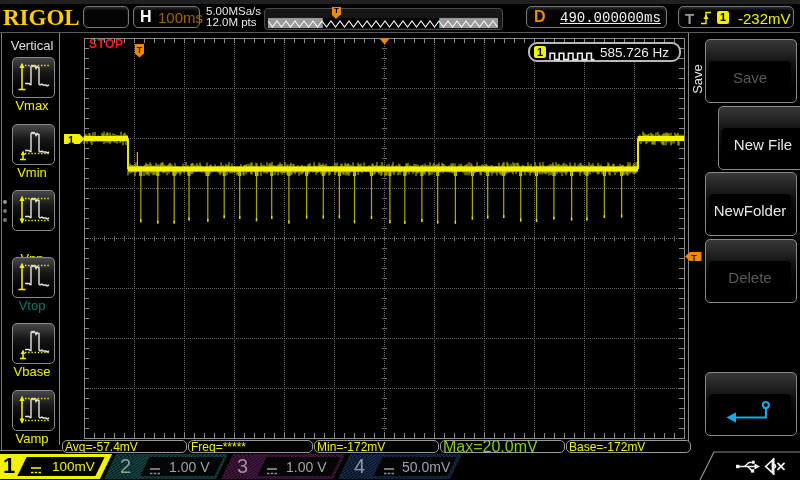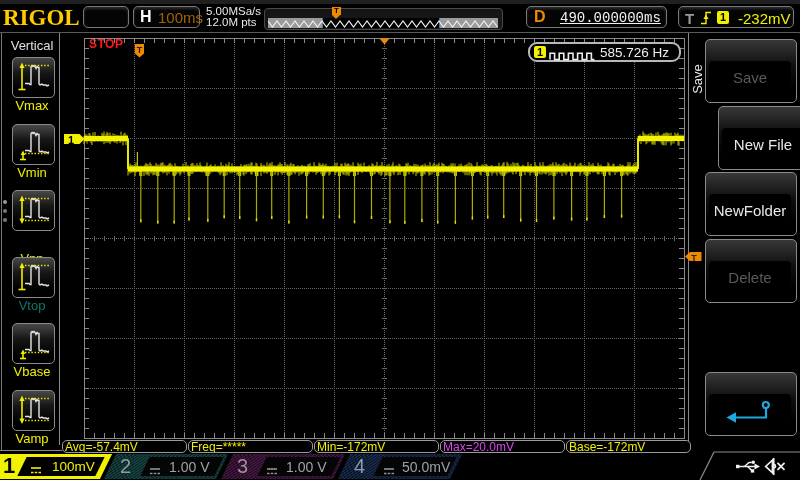--- a/index.html
+++ b/index.html
@@ -180,21 +180,21 @@
     <div class="rbtn" style="top:371.5px;">
       <div class="rbtn-in"><svg width="82" height="34" viewBox="0 0 82 34">
           <path d="M25 23.5H57V14" stroke="#1fa8e0" stroke-width="2.2" fill="none"></path>
           <path d="M17.5 23.5l9.5-5.2v10.4z" fill="#1fa8e0"></path>
           <circle cx="56.8" cy="11" r="3" fill="none" stroke="#1fa8e0" stroke-width="2.2"></circle>
         </svg></div>
     </div>
 <div style="position:absolute;left:62px;top:439.5px;width:121px;height:11.5px;border:1px solid #9a9a9a;border-radius:5px;background:#000;color:#f0f000;font-size:12px;line-height:12px;padding-left:2px;white-space:nowrap;overflow:hidden;">Avg=-57.4mV</div>
     <div style="position:absolute;left:188px;top:439.5px;width:121px;height:11.5px;border:1px solid #9a9a9a;border-radius:5px;background:#000;color:#f0f000;font-size:12px;line-height:12px;padding-left:2px;white-space:nowrap;overflow:hidden;">Freq=*****</div>
     <div style="position:absolute;left:314px;top:439.5px;width:121px;height:11.5px;border:1px solid #9a9a9a;border-radius:5px;background:#000;color:#f0f000;font-size:12px;line-height:12px;padding-left:2px;white-space:nowrap;overflow:hidden;">Min=-172mV</div>
-    <div style="position:absolute;left:440px;top:439.5px;width:121px;height:11.5px;border:1px solid #9a9a9a;border-radius:5px;background:#000;color:#d946ef;font-size:12px;line-height:12px;padding-left:2px;white-space:nowrap;overflow:hidden;">Max=20.0mV</div>
+    <div style="position:absolute;left:440px;top:439.5px;width:121px;height:11.5px;border:1px solid #9a9a9a;border-radius:5px;background:#000;color:#84cc16;font-size:16px;line-height:12px;padding-left:2px;white-space:nowrap;overflow:hidden;">Max=20.0mV</div>
     <div style="position:absolute;left:566px;top:439.5px;width:121px;height:11.5px;border:1px solid #9a9a9a;border-radius:5px;background:#000;color:#f0f000;font-size:12px;line-height:12px;padding-left:2px;white-space:nowrap;overflow:hidden;">Base=-172mV</div>
 
 <div style="position:absolute;left:0;top:454px;width:800px;height:26px;background:#000;overflow:hidden;">
   <div style="position:absolute;left:-14px;top:0;width:120px;height:25px;background:#f2f200;transform:skewX(-26deg);"></div>
   <div style="position:absolute;left:22px;top:3px;width:78px;height:19px;background:#000;transform:skewX(-26deg);"></div>
   <div style="position:absolute;left:3px;top:-1px;color:#000;font-size:22px;font-weight:bold;">1</div>
   <div style="position:absolute;left:30px;top:7px;"><svg width="12" height="9" viewBox="0 0 12 9">
           <path d="M1 2H11" stroke="#f0f000" stroke-width="1.6" fill="none"></path>
           <path d="M1 6.5H3.5M4.75 6.5H7.25M8.5 6.5H11" stroke="#f0f000" stroke-width="1.6" fill="none"></path>
         </svg></div>

